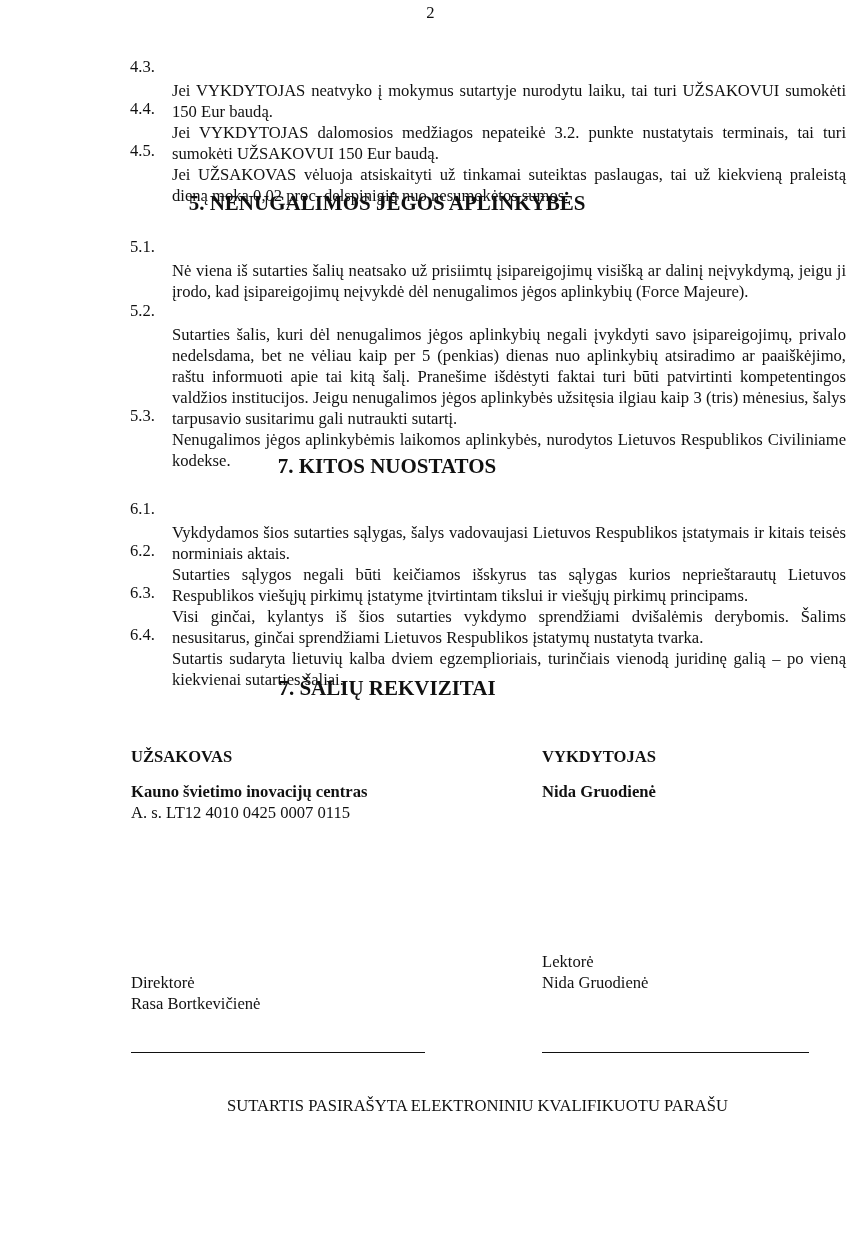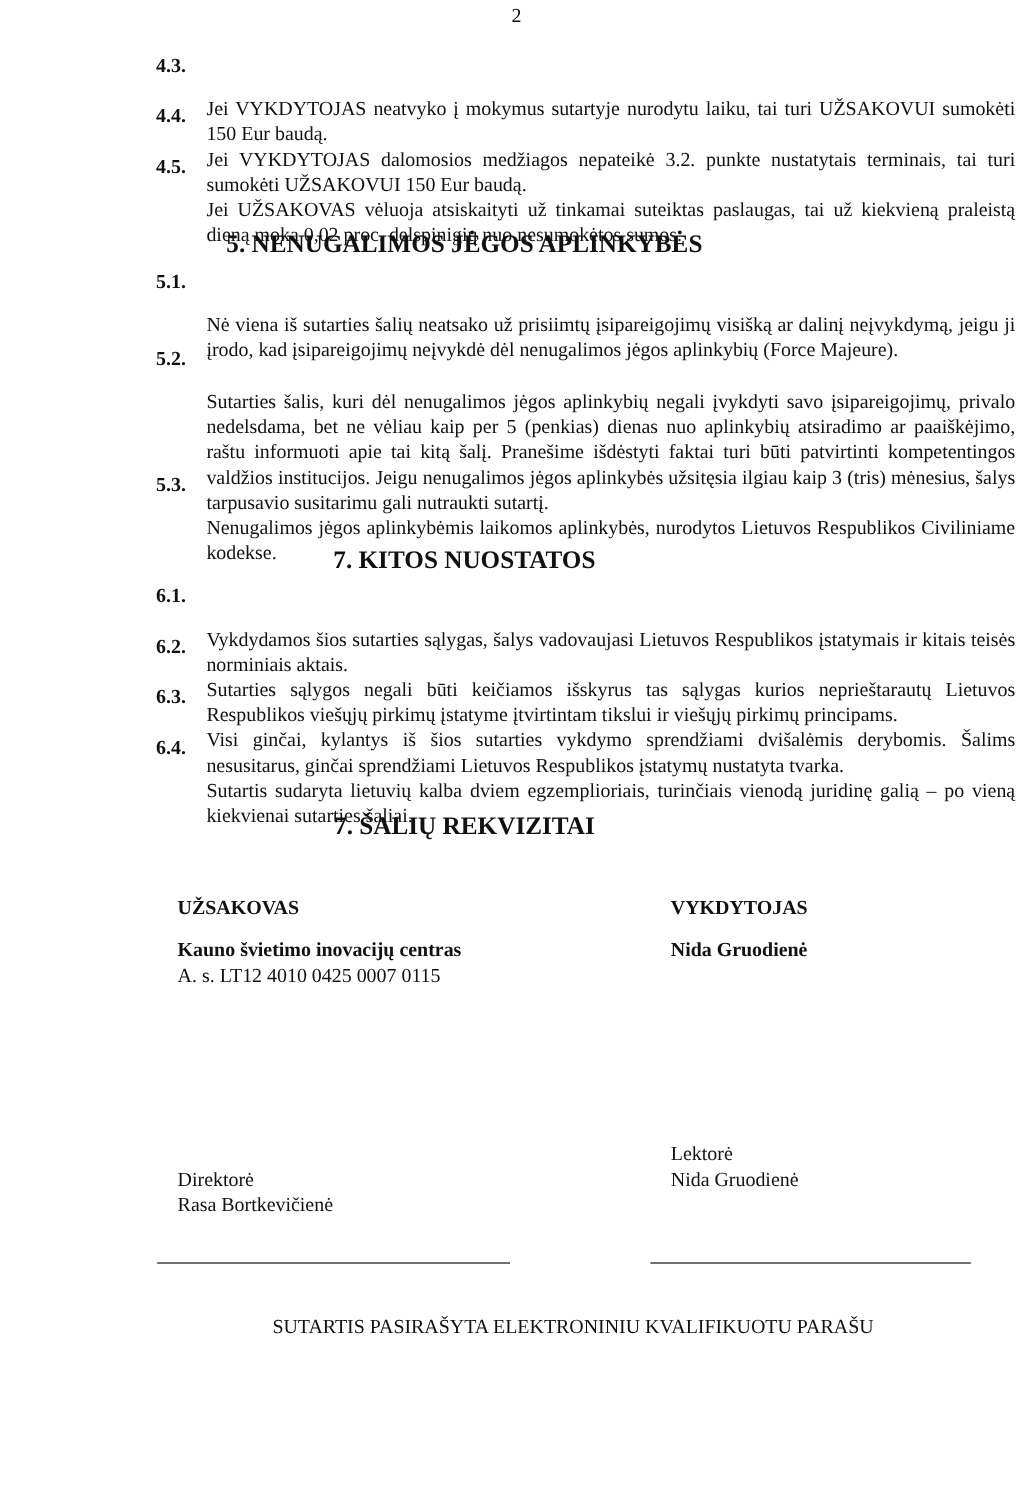--- a/index.html
+++ b/index.html
@@ -1,23 +1,23 @@
 <!DOCTYPE html>
 <html><head>
 <meta charset="utf-8">
 <style>
   html, body { margin:0; padding:0; background:#ffffff; }
   body { width:861px; height:1242px; position:relative; overflow:hidden;
          font-family:"Liberation Serif", "DejaVu Serif", serif; color:#111; font-size:16.6px; }
   .pagenum { position:absolute; top:3px; left:0; width:861px; text-align:center; font-size:16.6px; }
   .clause { position:absolute; left:130px; width:716px; line-height:21px; }
-  .clause .num { position:absolute; left:0; top:0;font-weight:bold; }
+  .clause .num { position:absolute; left:0; top:12px; }
   .clause .txt { margin-left:42px; text-align:justify; text-align-last:left;margin-top:36px; }
   .heading { position:absolute; left:0; width:774px; text-align:center; font-weight:bold; font-size:21px; }
-  .col { position:absolute; line-height:21px;margin-left:17px; }
+  .col { position:absolute; line-height:21px; }
   .bold { font-weight:bold; }
   .sigline { position:absolute; height:1px; background:#111; }
   .footer { position:absolute; top:1096px; left:0; width:955px; text-align:center; font-size:16.6px; }
 </style>
 </head>
 <body>
 
 <div class="pagenum">2</div>
 
 <div class="clause" style="top:44px;">

